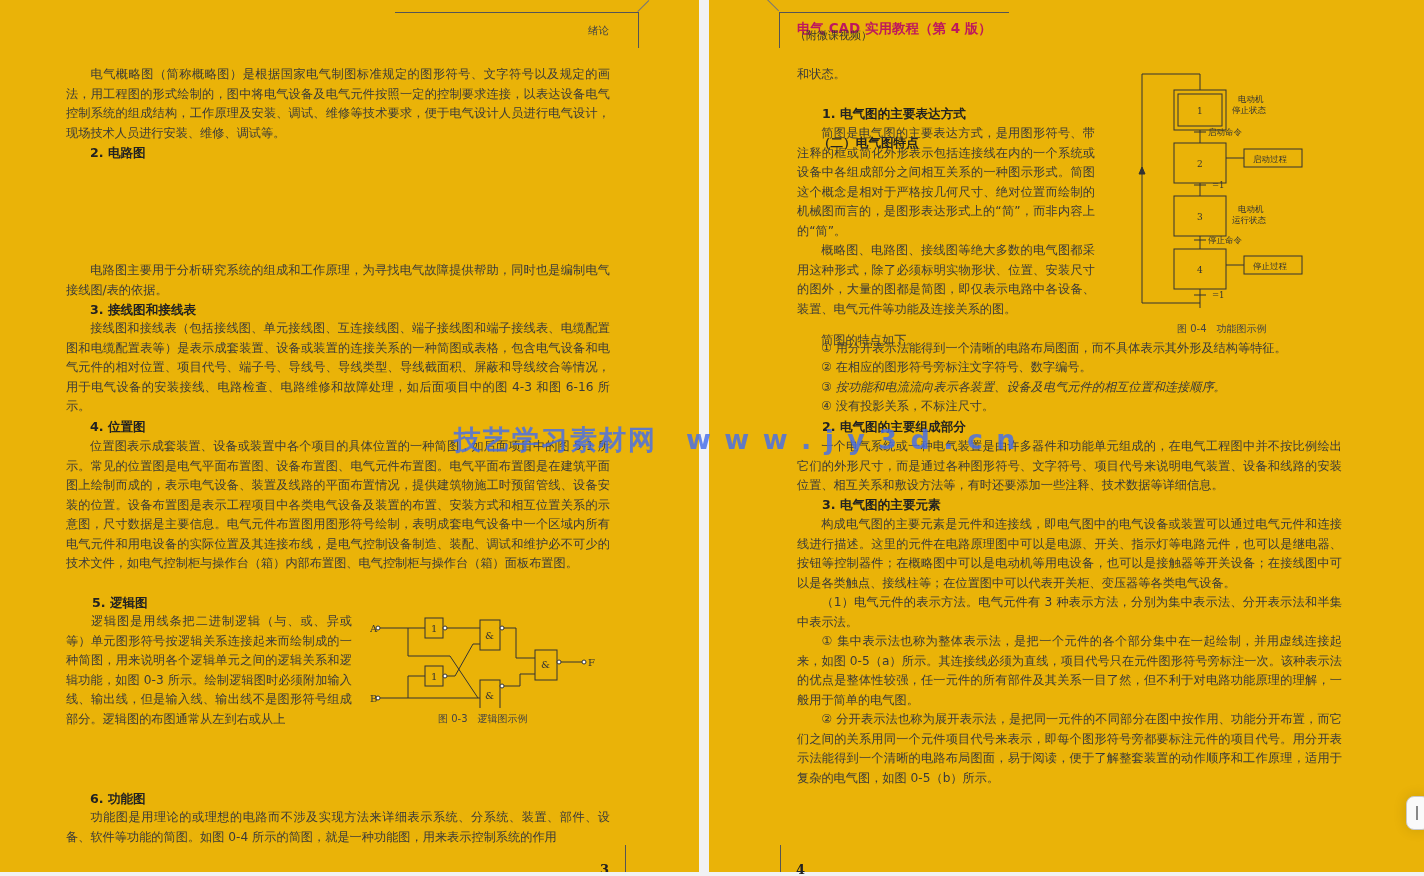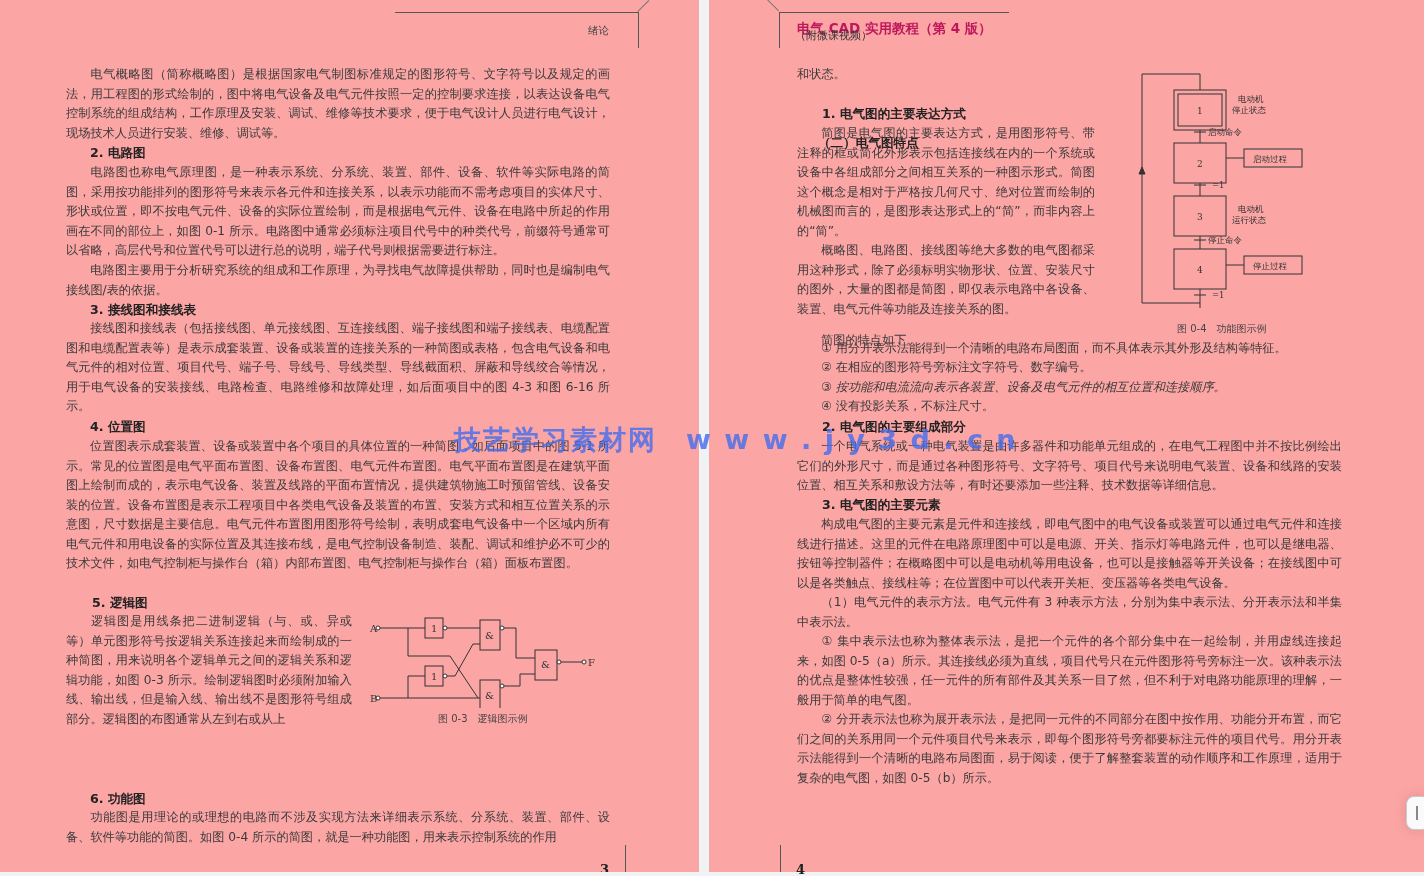--- a/index.html
+++ b/index.html
@@ -1,19 +1,19 @@
 <!DOCTYPE html>
 <html><head>
 <meta charset="utf-8">
 <style>
   * { box-sizing: border-box; margin: 0; padding: 0; }
   html, body { width: 1424px; height: 876px; overflow: hidden; background: #f1f2f4; }
   body { position: relative; font-family: "DejaVu Sans", "Liberation Sans", sans-serif; color: #333; }
 
-  .page { position: absolute; top: 0; height: 872px; background: #fca5a5; overflow: hidden; }
+  .page { position: absolute; top: 0; height: 872px; background: #eab308; overflow: hidden; }
   .page-left { left: 0; width: 699px; }
   .page-right { left: 709px; width: 715px; }
 
   .p { position: absolute; font-size: 12.2px; line-height: 19.5px; color: #3a3a3a; text-align: justify; text-align-last: left; }
   .p .ind { display: inline-block; width: 24px; }
   .h { position: absolute; font-size: 12.6px; line-height: 19.5px; font-weight: bold; color: #222; }
 
   .hdr-line { position: absolute; height: 1px; background: #555; }
   .hdr-vline { position: absolute; width: 1px; background: #555; }
   .hdr-diag { position: absolute; width: 1px; background: #777; transform-origin: top left; }
@@ -38,21 +38,20 @@
 
 <div class="page page-left">
   <div class="hdr-line" style="left:395px; top:12px; width:243px;"></div>
   <div class="hdr-vline" style="left:638px; top:12px; height:36px;"></div>
   <div class="hdr-diag" style="left:638px; top:12px; height:16px; transform: rotate(-135deg);"></div>
   <div class="running-head-left">绪论</div>
 
   <div class="p" style="top:65px; left:66px; width:544px;"><span class="ind"></span><span>电气概略图（简称概略图）是根据国家电气制图标准规定的图形符号、文字符号以及规定的画法，用工程图的形式绘制的，图中将电气设备及电气元件按照一定的控制要求连接，以表达设备电气控制系统的组成结构，工作原理及安装、调试、维修等技术要求，便于电气设计人员进行电气设计，现场技术人员进行安装、维修、调试等。</span></div>
 
   <div class="h" style="top:143px; left:90px;">2. 电路图</div>
-  <div class="p" style="top:163px; left:66px; width:544px;"><span class="ind"></span><span>电路图也称电气原理图，是一种表示系统、分系统、装置、部件、设备、软件等实际电路的简图，采用按功能排列的图形符号来表示各元件和连接关系，以表示功能而不需考虑项目的实体尺寸、形状或位置，即不按电气元件、设备的实际位置绘制，而是根据电气元件、设备在电路中所起的作用画在不同的部位上，如图 0-1 所示。电路图中通常必须标注项目代号中的种类代号，前缀符号通常可以省略，高层代号和位置代号可以进行总的说明，端子代号则根据需要进行标注。</span></div>
   <div class="p" style="top:261px; left:66px; width:544px;"><span class="ind"></span><span>电路图主要用于分析研究系统的组成和工作原理，为寻找电气故障提供帮助，同时也是编制电气接线图/表的依据。</span></div>
 
   <div class="h" style="top:300px; left:90px;">3. 接线图和接线表</div>
   <div class="p" style="top:319px; left:66px; width:544px;"><span class="ind"></span><span>接线图和接线表（包括接线图、单元接线图、互连接线图、端子接线图和端子接线表、电缆配置图和电缆配置表等）是表示成套装置、设备或装置的连接关系的一种简图或表格，包含电气设备和电气元件的相对位置、项目代号、端子号、导线号、导线类型、导线截面积、屏蔽和导线绞合等情况，用于电气设备的安装接线、电路检查、电路维修和故障处理，如后面项目中的图 4-3 和图 6-16 所示。</span></div>
 
   <div class="h" style="top:417px; left:90px;">4. 位置图</div>
   <div class="p" style="top:437px; left:66px; width:544px;"><span class="ind"></span><span>位置图表示成套装置、设备或装置中各个项目的具体位置的一种简图，如后面项目中的图 5-1 所示。常见的位置图是电气平面布置图、设备布置图、电气元件布置图。电气平面布置图是在建筑平面图上绘制而成的，表示电气设备、装置及线路的平面布置情况，提供建筑物施工时预留管线、设备安装的位置。设备布置图是表示工程项目中各类电气设备及装置的布置、安装方式和相互位置关系的示意图，尺寸数据是主要信息。电气元件布置图用图形符号绘制，表明成套电气设备中一个区域内所有电气元件和用电设备的实际位置及其连接布线，是电气控制设备制造、装配、调试和维护必不可少的技术文件，如电气控制柜与操作台（箱）内部布置图、电气控制柜与操作台（箱）面板布置图。</span></div>
 
   <div class="h" style="top:593px; left:92px;">5. 逻辑图</div>
   <div class="p" style="top:612px; left:66px; width:286px;"><span class="ind"></span><span>逻辑图是用线条把二进制逻辑（与、或、异或等）单元图形符号按逻辑关系连接起来而绘制成的一种简图，用来说明各个逻辑单元之间的逻辑关系和逻辑功能，如图 0-3 所示。绘制逻辑图时必须附加输入线、输出线，但是输入线、输出线不是图形符号组成部分。逻辑图的布图通常从左到右或从上</span></div>

